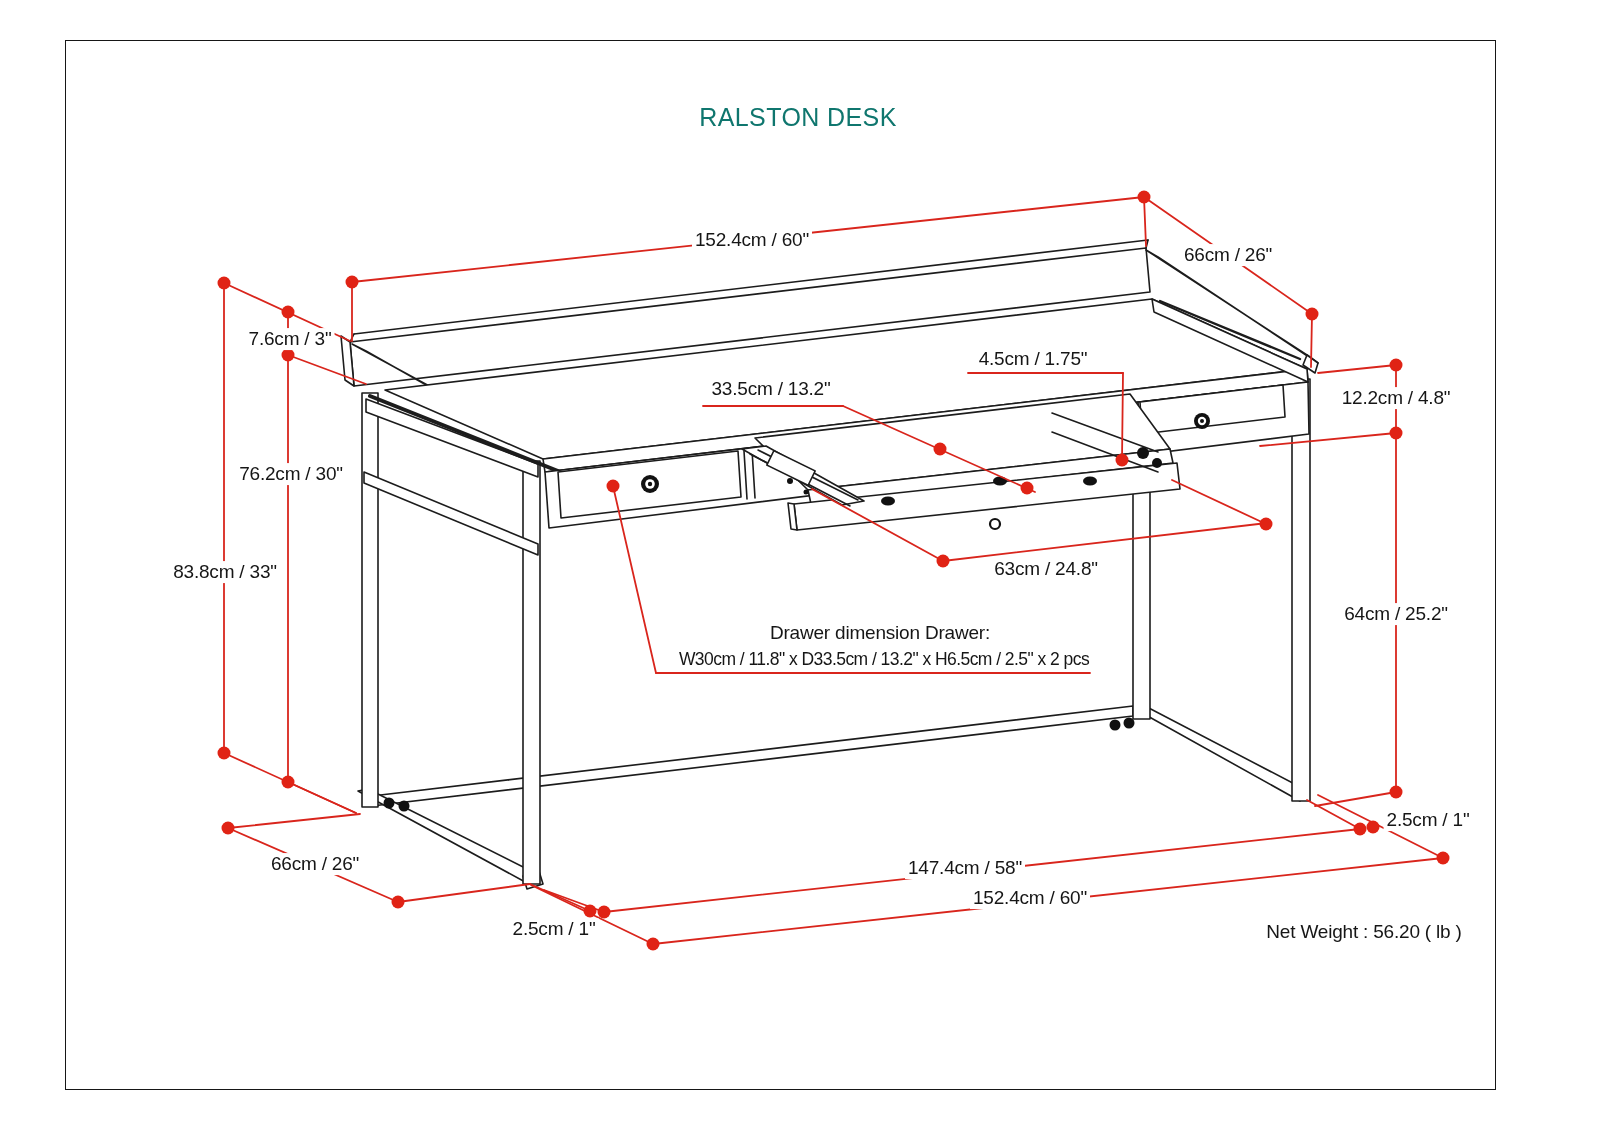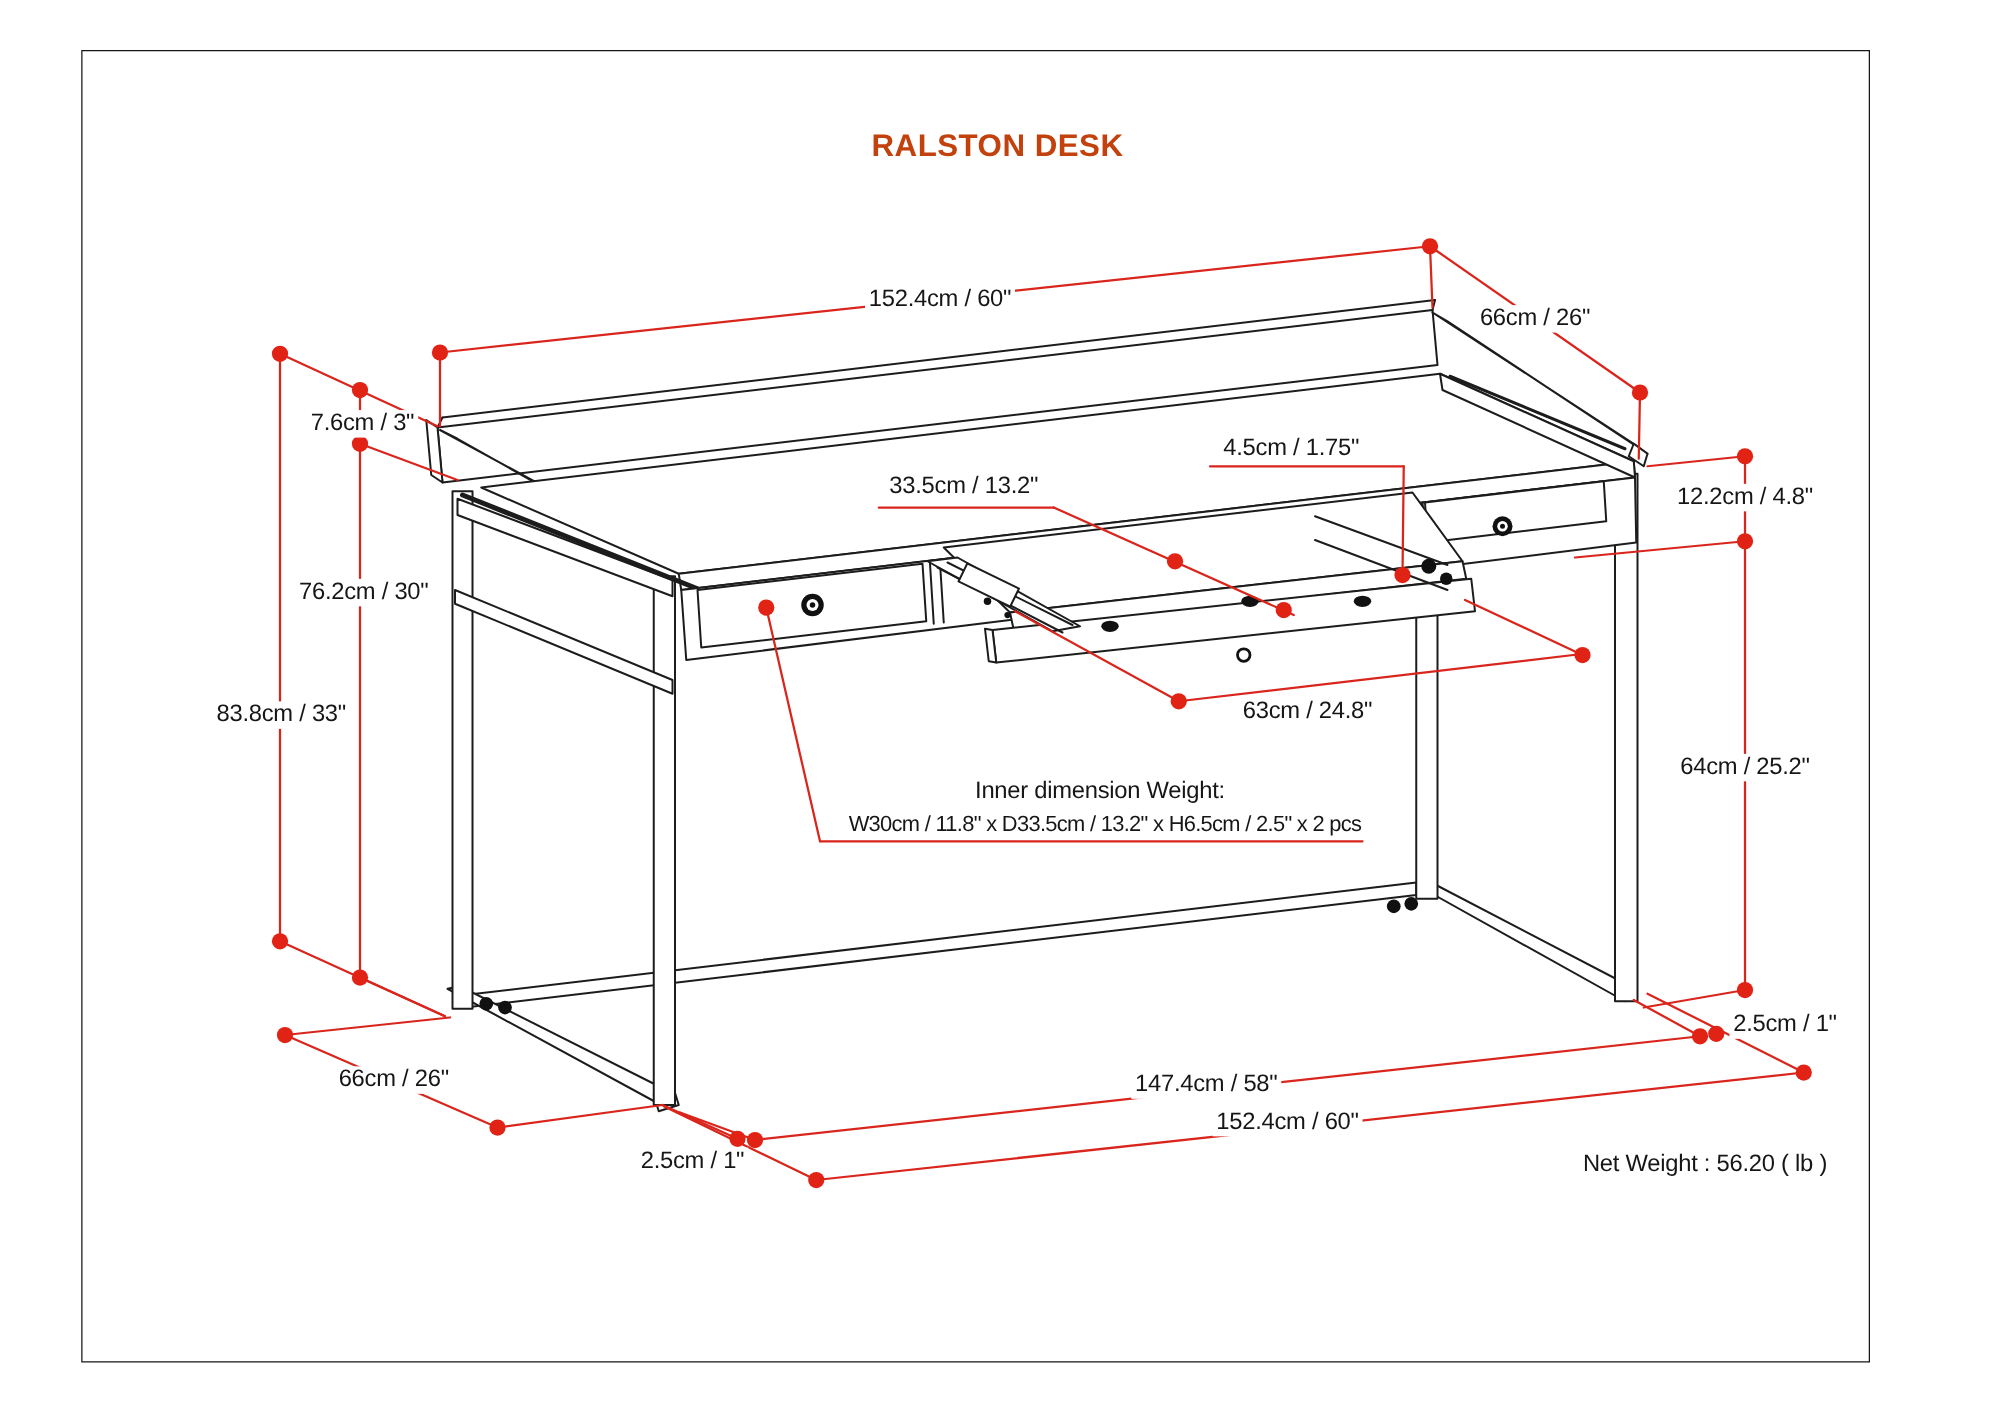--- a/index.html
+++ b/index.html
@@ -3,21 +3,21 @@
 <meta charset="utf-8">
 <style>
   html,body{margin:0;padding:0;background:#fff;}
   .canvas{position:relative;width:1600px;height:1131px;background:#fff;overflow:hidden;
           font-family:"Liberation Sans","DejaVu Sans",sans-serif;}
   .frame{position:absolute;left:65px;top:40px;width:1431px;height:1050px;
          border:1.6px solid #161616;box-sizing:border-box;}
   svg.draw{position:absolute;left:0;top:0;width:1600px;height:1131px;}
   .lbl{position:absolute;transform:translate(-50%,-50%);font-size:19px;color:#161616;
        white-space:nowrap;background:#fff;padding:0 3px;line-height:1.15;letter-spacing:-0.2px;}
-  .lbl.title{font-size:25px;font-weight:bold;letter-spacing:0.4px;color:#c2410c;background:none;}
+  .lbl.title{font-size:25px;font-weight:normal;letter-spacing:0.4px;color:#0f766e;background:none;}
   .lbl.note2{font-size:17.5px;letter-spacing:-0.55px;}
   .lbl.nobg{background:none;}
 </style>
 </head>
 <body>
 
 <div class="canvas">
   <div class="frame"></div>
 
   <svg class="draw" viewBox="0 0 1600 1131" fill="none" stroke="#1c1c1c" stroke-width="1.6" stroke-linejoin="round" stroke-linecap="round">
@@ -207,17 +207,17 @@
   <div class="lbl" style="left:1396px;top:614px">64cm / 25.2"</div>
   <div class="lbl nobg" style="left:1033px;top:359px">4.5cm / 1.75"</div>
   <div class="lbl nobg" style="left:771px;top:389px">33.5cm / 13.2"</div>
   <div class="lbl" style="left:1046px;top:569px">63cm / 24.8"</div>
   <div class="lbl" style="left:315px;top:864px">66cm / 26"</div>
   <div class="lbl" style="left:554px;top:929px">2.5cm / 1"</div>
   <div class="lbl" style="left:965px;top:868px">147.4cm / 58"</div>
   <div class="lbl" style="left:1030px;top:898px">152.4cm / 60"</div>
   <div class="lbl" style="left:1428px;top:820px">2.5cm / 1"</div>
 
-  <div class="lbl" style="left:880px;top:633px">Inner dimension Weight:</div>
+  <div class="lbl" style="left:880px;top:633px">Drawer dimension Drawer:</div>
   <div class="lbl note2" style="left:884px;top:659px">W30cm / 11.8" x D33.5cm / 13.2" x H6.5cm / 2.5" x 2 pcs</div>
 
   <div class="lbl nobg" style="left:1364px;top:932px">Net Weight : 56.20 ( lb )</div>
 </div>
 
 </body></html>

